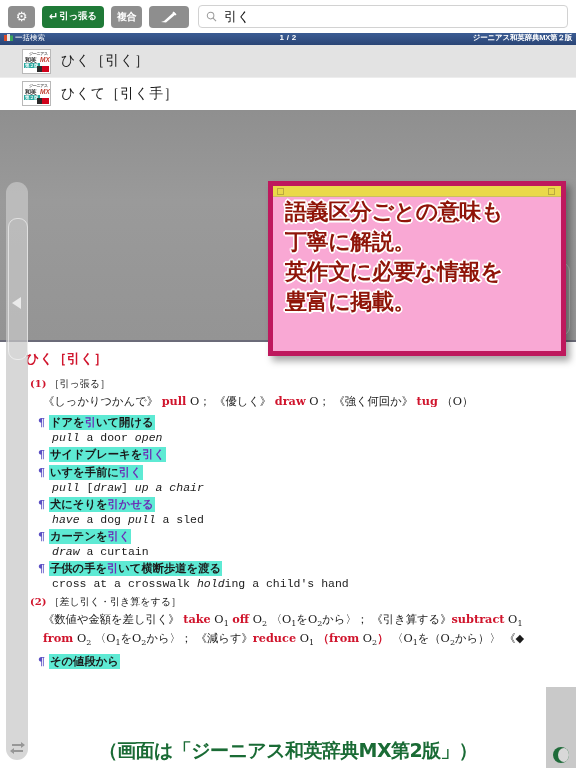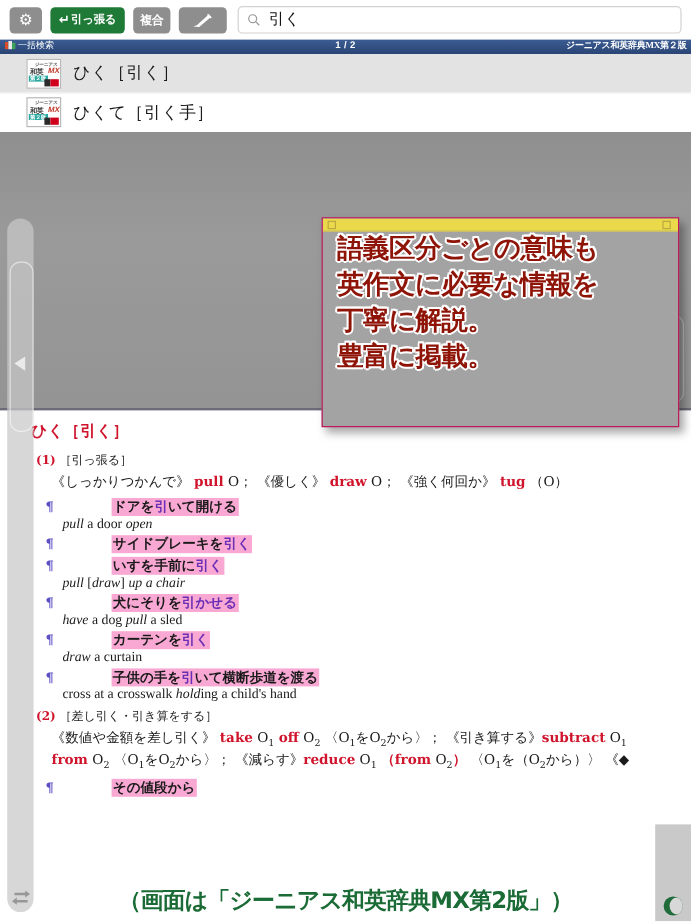--- a/index.html
+++ b/index.html
@@ -111,21 +111,20 @@
     font-weight: bold;
     letter-spacing: 0.3px;
   }
   .sb-right {
     margin-left: auto;
     font-size: 7.5px;
     font-weight: bold;
     letter-spacing: -0.2px;
     position: relative;
     z-index: 2;
-    font-family: Liberation Serif, serif;
   }
 
   
   .resultlist {
     position: absolute;
     top: 45px; left: 0;
     width: 576px; height: 65px;
     background: #ffffff;
   }
   .res-row {
@@ -224,30 +223,29 @@
     align-items: baseline;
   }
   .pil {
     color: #5b4fc4;
     font-weight: bold;
     margin-right: 4px;
     flex: 0 0 auto;
     font-size: 11px;
   }
   .ex-jp-text {
-    background: #f9a8d4;
+    background: #5eead4;
     color: #1a1a1a;
     padding: 0 1px;
-    margin-left: 44px;
   }
   .ex-jp-text .hl { color: #6b2fb5; }
   .ex-en {
     margin: 1px 0 3px 26px;
     font-size: 11.5px;
-    font-family: Liberation Serif, serif;
+    font-family: Liberation Mono, monospace;
   }
   .ex-en i { font-style: italic; }
   .sub { font-size: 8px; vertical-align: sub; }
   .small-note { font-size: 9.5px; }
 
   
   .leftrail {
     position: absolute;
     top: 182px; left: 6px;
     width: 22px; height: 578px;
@@ -322,22 +320,22 @@
     width: 12px; height: 14px;
     border-radius: 50%;
     background: #d8d8d8;
   }
 
   
   .callout {
     position: absolute;
     top: 181px; left: 268px;
     width: 298px; height: 175px;
-    background: #a3a3a3;
-    border: 1px solid #be185d;
+    background: #f9a8d4;
+    border: 5px solid #be185d;
     box-shadow: 4px 5px 7px rgba(0,0,0,0.35);
     box-sizing: border-box;
     overflow: hidden;
   }
   .callout-bar {
     position: absolute;
     top: 0; left: 0; right: 0;
     height: 10px;
     background: #ead94a;
     border-bottom: 1px solid #cbbe60;
@@ -563,21 +561,21 @@
     <div class="tri-right"></div>
   </div>
 
   <div class="callout">
     <div class="callout-bar">
       <span class="cb-sq" style="left:4px"></span>
       <span class="cb-sq" style="right:6px"></span>
     </div>
     <div class="callout-body">
       <div class="callout-line">語義区分ごとの意味も</div>
+      <div class="callout-line">丁寧に解説。</div>
       <div class="callout-line">英作文に必要な情報を</div>
-      <div class="callout-line">丁寧に解説。</div>
       <div class="callout-line">豊富に掲載。</div>
     </div>
   </div>
 
   <div class="bottom-overlay">（画面は「ジーニアス和英辞典MX第2版」）</div>
 
 </div>
 
 </body></html>

